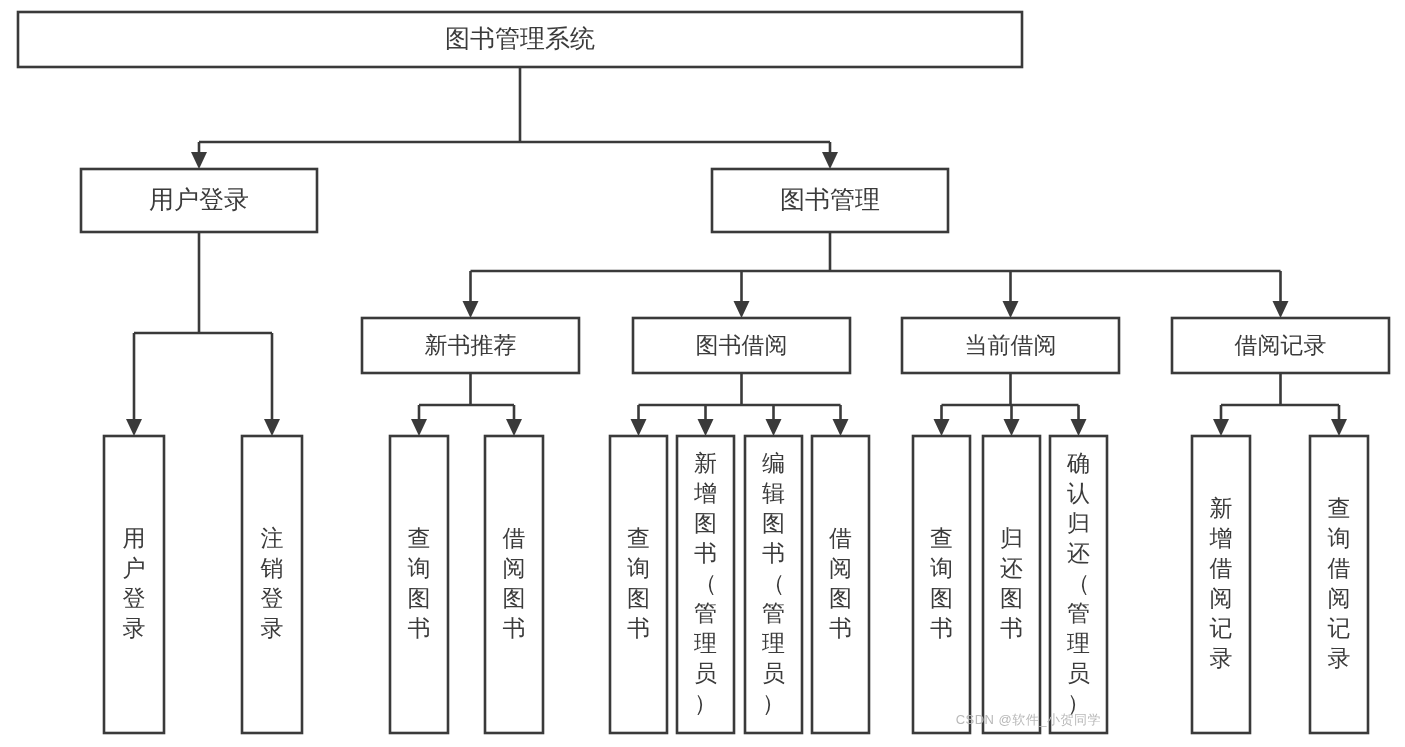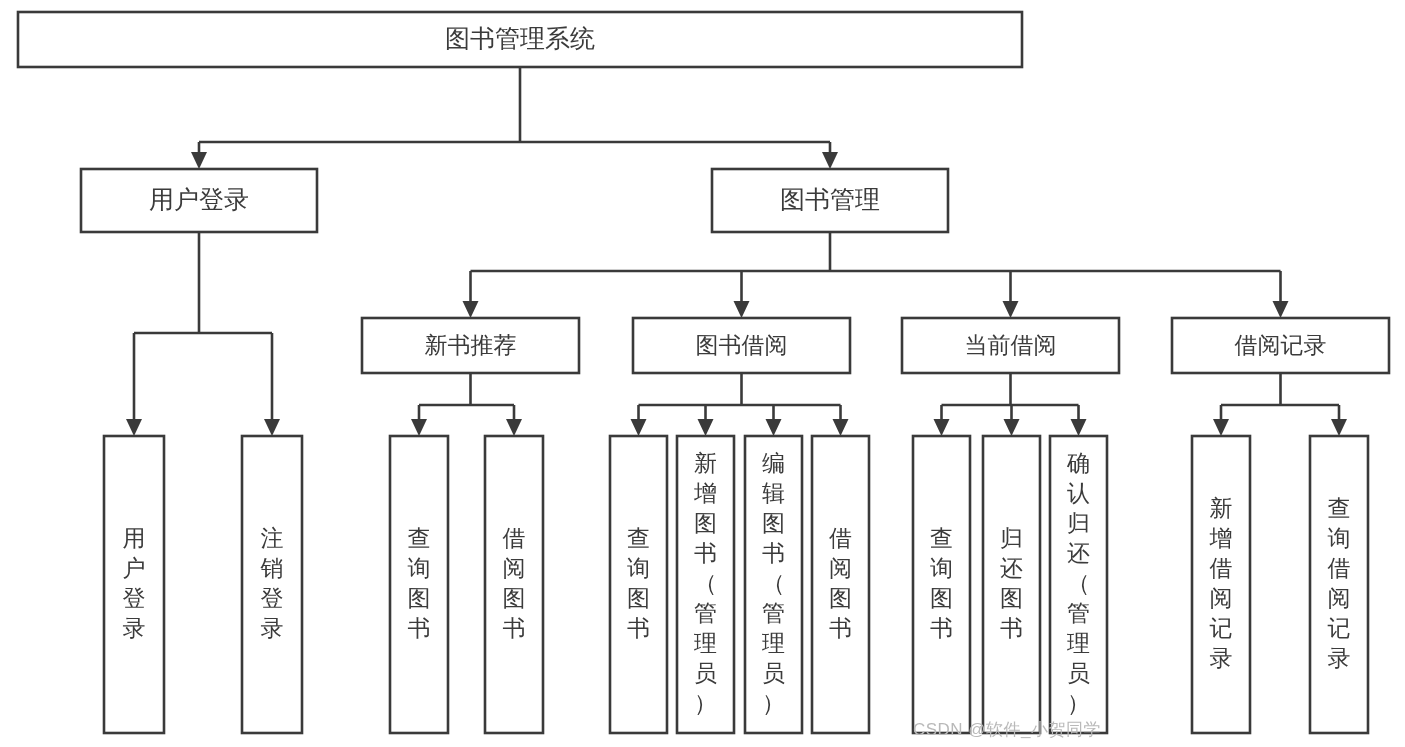--- a/index.html
+++ b/index.html
@@ -20,23 +20,23 @@
     fill:#3b3b3b;
     text-anchor:middle;
     dominant-baseline:middle;
   }
   .label-h{font-size:25px;}
   .label-h-small{font-size:23px;}
   .label-v{font-size:23px;}
 
   .watermark{
     position:absolute;
-    right:12px;bottom:6px;
+    right:12px;bottom:18px;
     font-family:"Liberation Sans","DejaVu Sans",sans-serif;
-    font-size:17px;
+    font-size:13px;
     color:#b9b9b9;
     letter-spacing:0.5px;
     white-space:nowrap;
     pointer-events:none;
     margin-top:38px;
   }
 </style>
 </head>
 <body>
 

